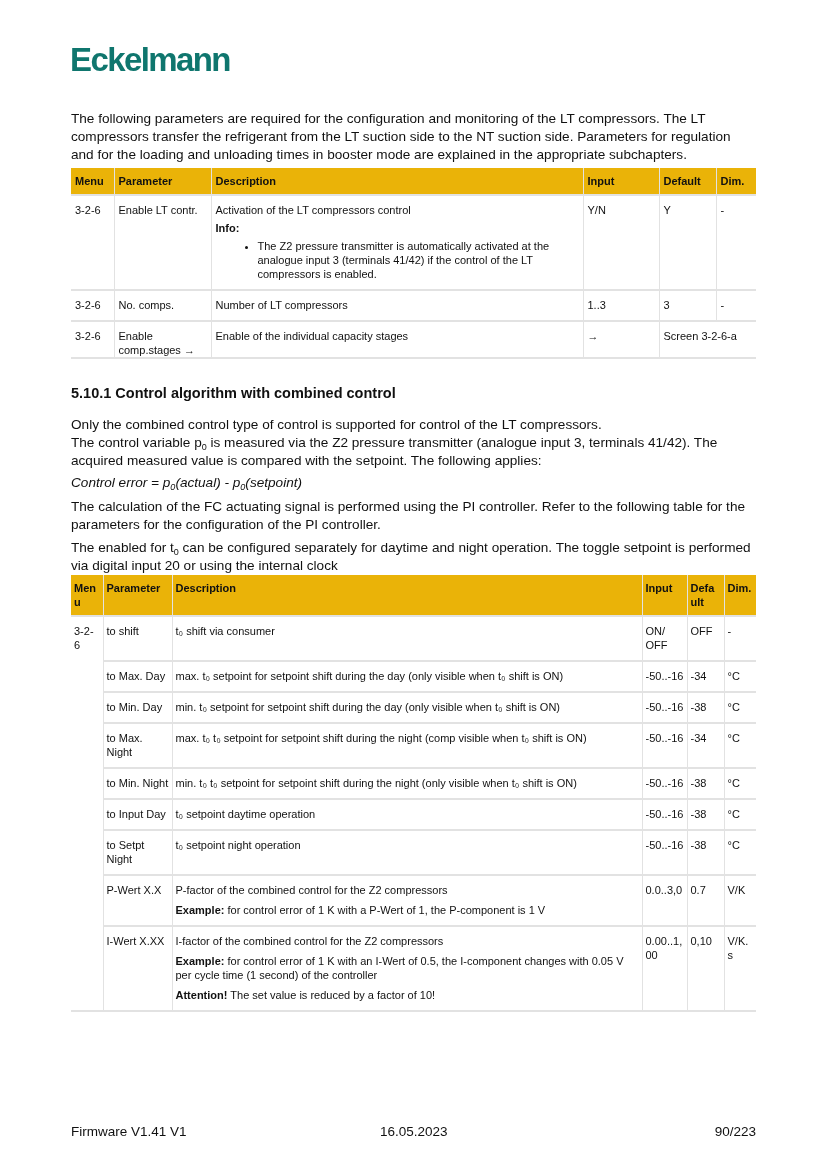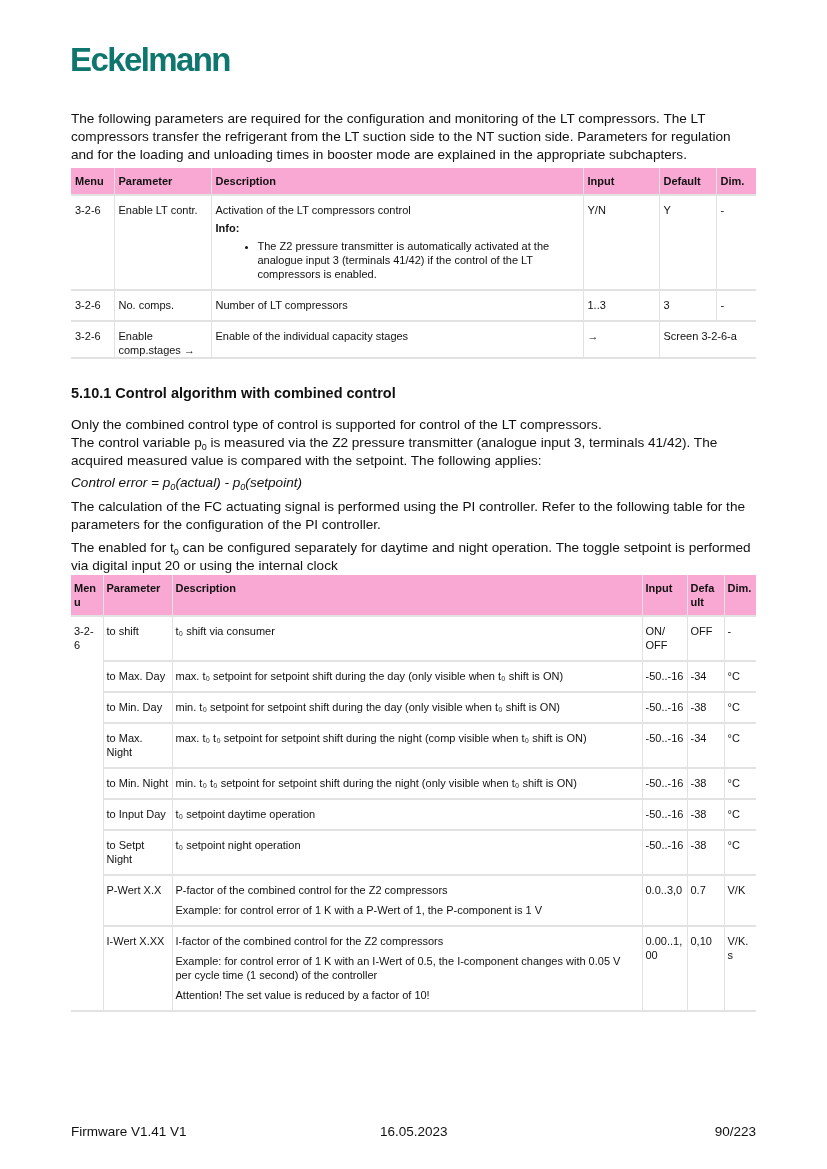--- a/index.html
+++ b/index.html
@@ -6,33 +6,33 @@
   body { width:827px; height:1169px; position:relative; overflow:hidden;
          font-family:"Liberation Sans", sans-serif; color:#111; }
   .logo { position:absolute; left:70px; top:42px; font-family:"Liberation Sans", sans-serif;
           font-weight:bold; font-size:33px; letter-spacing:-1.6px; color:#0f766e; line-height:36px; }
   .content { position:absolute; left:71px; top:110px; width:685px; }
   h3.cfg { font-size:13px; font-weight:bold; margin:0 0 10px 0; line-height:16px; }
   p { margin:0; font-size:13.6px; line-height:18px; }
   .p1 { margin-bottom:4px; }
   .p2 { margin-bottom:0; }
   table { border-collapse:collapse; width:685px; font-size:11px; line-height:14px; }
-  th { background:#f9a8d4; text-align:left; font-weight:bold; padding:6px 4px 6px 4px;
+  th { background:#eab308; text-align:left; font-weight:bold; padding:6px 4px 6px 4px;
        vertical-align:top; border-right:1px solid #e2e2e2; border-bottom:2px solid #e2e2e2; }
   th:last-child, td:last-child { border-right:none; }
   td { text-align:left; vertical-align:top; padding:7px 4px 8px 4px;
        border-right:1px solid #e2e2e2; border-bottom:2px solid #e2e2e2; }
   .info-label { font-weight:bold; margin-top:4px; }
   ul.info { margin:4px 0 0 0; padding-left:42px; }
   ul.info li { margin:0; }
   h2.sec { font-size:14.5px; font-weight:bold; margin:25px 0 14px 0; line-height:18px; }
   .formula { font-style:italic; margin:4px 0 6px 0; }
   sub { font-size:9px; vertical-align:-3px; line-height:0; }
   .t2 td, .t2 th { padding-left:3px; padding-right:3px; }
-  .ex-label { font-weight:normal; }
+  .ex-label { font-weight:bold; }
   .sub-line { margin-top:6px; }
   .footer { position:absolute; top:1124px; left:71px; width:685px; font-size:13.5px; }
   .footer .l { position:absolute; left:0; }
   .footer .c { position:absolute; left:309px; }
   .footer .r { position:absolute; right:0; }
 </style>
 </head>
 <body>
 
 <div class="logo">Eckelmann</div>

